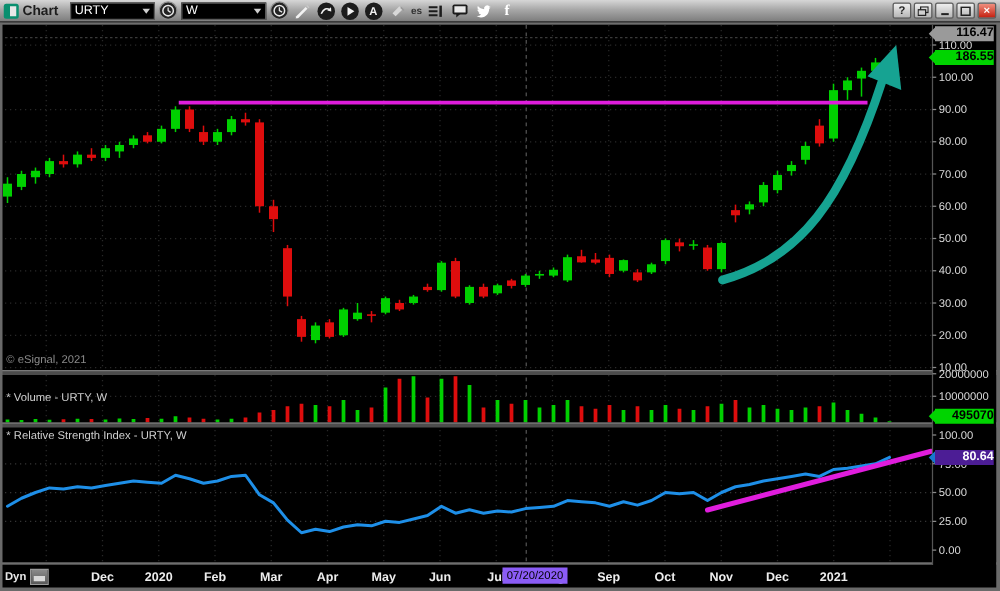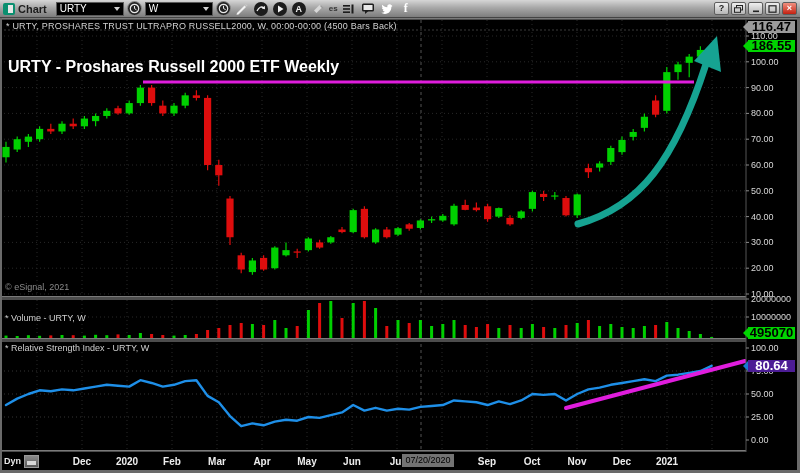--- a/index.html
+++ b/index.html
@@ -27,28 +27,28 @@
     background:linear-gradient(#efefef,#b5b5b5);font-size:9px;font-weight:bold;color:#222;
     display:flex;align-items:center;justify-content:center;line-height:1;}
   .wb.close{background:linear-gradient(#f09080,#c42010);color:#fff;}
   
   .ov{position:absolute;z-index:3;pointer-events:none;white-space:nowrap;}
   .instr{left:6px;top:21px;font-size:9px;color:#d2d2d2;letter-spacing:.2px;}
   .site{left:8px;top:31px;font-size:20px;font-weight:bold;color:#2222e8;}
   .ctitle{left:8px;top:58px;font-size:16px;font-weight:bold;color:#fff;}
   .wmark{left:5px;top:282px;font-size:9px;color:#8a8a8a;}
   .plabel{font-size:9px;color:#cfcfcf;}
-  .tag{position:absolute;z-index:4;left:748px;width:47px;height:12px;font-size:13px;font-weight:bold;
-    text-align:center;line-height:12px;color:#000;}
+  .tag{position:absolute;z-index:4;left:748px;width:47px;height:12px;font-size:10px;font-weight:bold;
+    text-align:right;line-height:12px;color:#000;}
   .tag::before{content:"";position:absolute;left:-5px;top:1px;border-top:5px solid transparent;
     border-bottom:5px solid transparent;border-right:5px solid var(--c);}
   .tag-gray{--c:#9a9a9a;background:#9a9a9a;}
   .tag-green{--c:#00d400;background:#00d400;}
   .tag-blue{--c:#1878d0;background:#4c1d95;color:#fff;}
-  .datetag{position:absolute;z-index:4;left:402px;top:454px;width:52px;height:13px;background:#737373;
+  .datetag{position:absolute;z-index:4;left:402px;top:454px;width:52px;height:13px;background:#8b5cf6;
     color:#000;font-size:9px;text-align:center;line-height:13px;}
   .dyn{left:4px;top:456px;font-size:9px;font-weight:bold;color:#e8e8e8;}
   .dynbtn{position:absolute;z-index:4;left:24px;top:455px;width:15px;height:13px;border:1px solid #9a9a9a;
     background:linear-gradient(#8a8a8a,#5a5a5a);}
   .dynbtn::after{content:"";position:absolute;left:2px;bottom:2px;width:9px;height:7px;
     background:linear-gradient(transparent 40%,#d8d8d8 40%);}
   svg.chart{position:absolute;left:0;top:0;z-index:1;}
 </style>
 </head>
 <body>
@@ -446,22 +446,20 @@
       </span>
       <span class="wb">
         <svg width="9" height="8" viewBox="0 0 9 8">
           <rect x="1" y="0.8" width="7" height="6.4" fill="none" stroke="#222" stroke-width="1.2"></rect>
         </svg>
       </span>
       <span class="wb close">×</span>
     </div>
   </div>
 
-  <div class="ov instr">* URTY, PROSHARES TRUST ULTRAPRO RUSSELL2000, W, 00:00-00:00 (4500 Bars Back)</div>
-  <div class="ov ctitle">URTY - Proshares Russell 2000 ETF Weekly</div>
   <div class="ov wmark">© eSignal, 2021</div>
   <div class="ov plabel" style="left:5px;top:313px;">* Volume - URTY, W</div>
   <div class="ov plabel" style="left:5px;top:343px;">* Relative Strength Index - URTY, W</div>
 
   <div class="tag tag-gray" style="top:21px;">116.47</div>
   <div class="tag tag-green" style="top:40px;">186.55</div>
   <div class="tag tag-green" style="top:327px;">495070</div>
   <div class="tag tag-blue" style="top:360px;">80.64</div>
   <div class="datetag">07/20/2020</div>
   <div class="ov dyn">Dyn</div>

